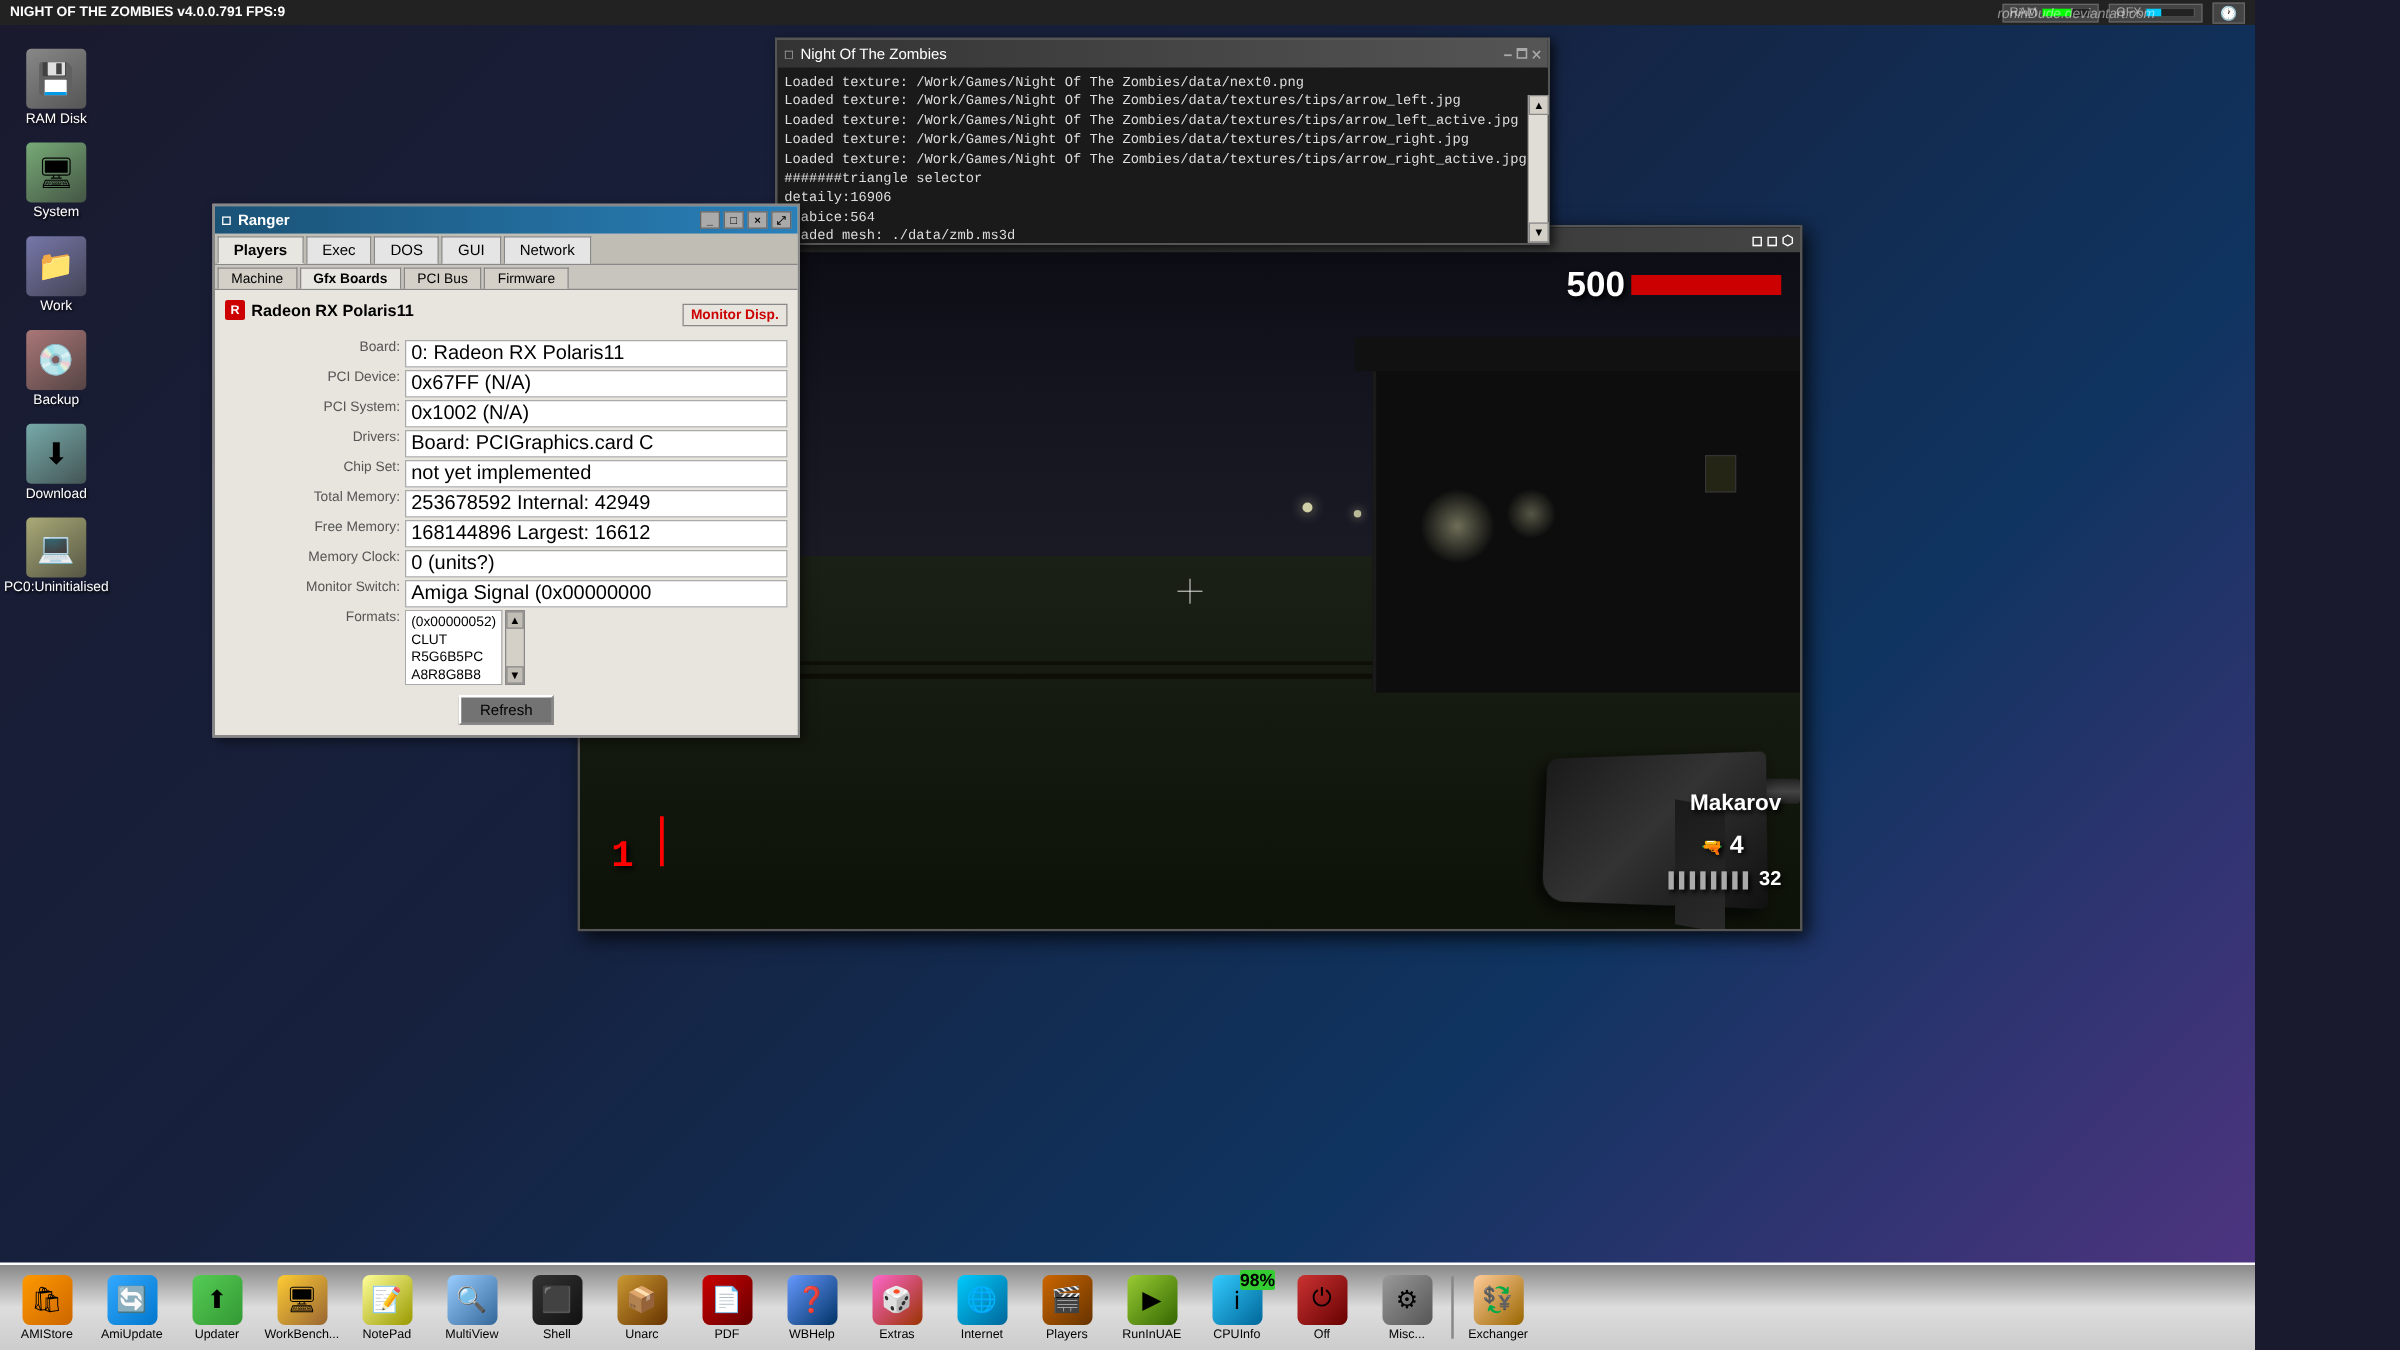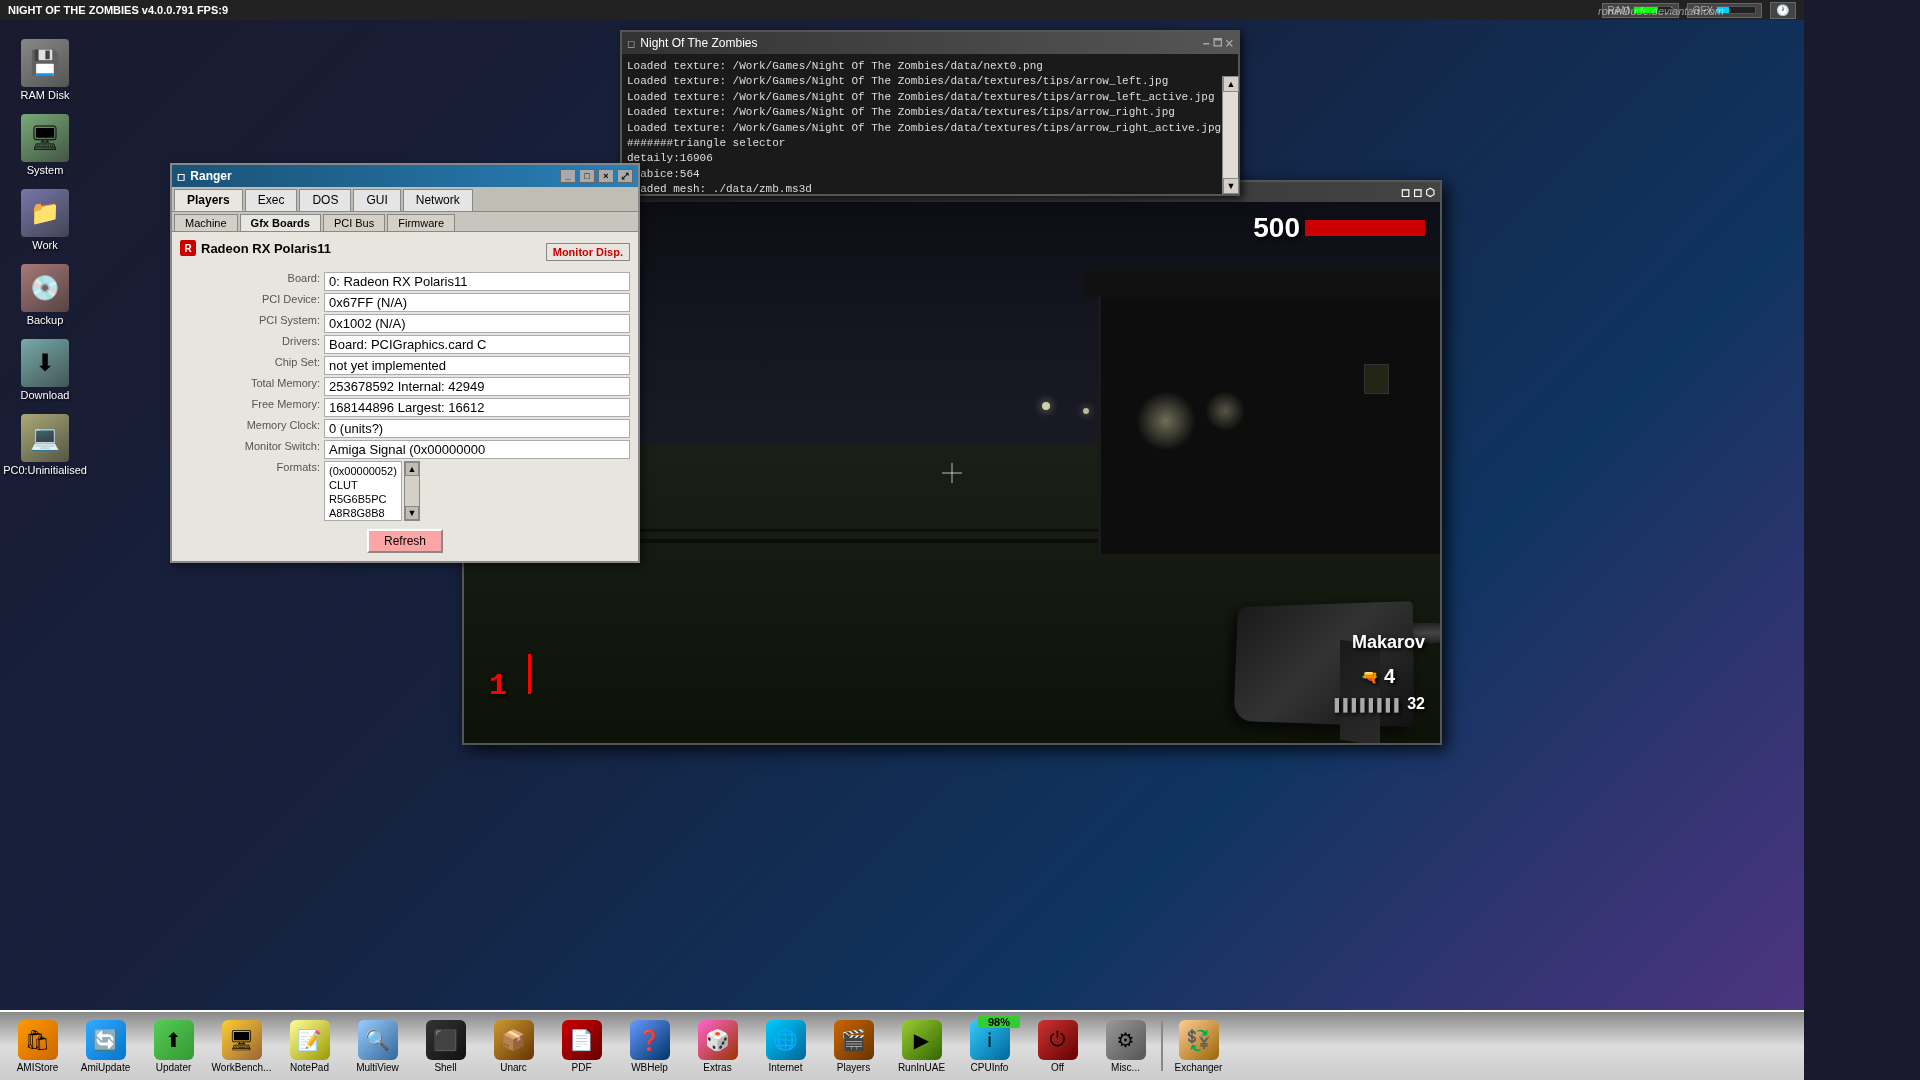--- a/index.html
+++ b/index.html
@@ -230,21 +230,21 @@
       font-size: 11px;
     }
     .info-label {
       color: #555;
       text-align: right;
     }
     .info-value {
       background: white;
       border: 1px solid #aaa;
       padding: 1px 4px;
-      font-size: 13px;
+      font-size: 16px;
     }
     .monitor-disp-btn {
       background: #e8e5de;
       border: 1px solid #888;
       padding: 2px 6px;
       cursor: pointer;
       font-size: 11px;
       color: #c00;
       font-weight: bold;
     }
@@ -272,21 +272,21 @@
       height: 14px;
       background: #c0bdb5;
       border: 1px solid #888;
       cursor: pointer;
       display: flex;
       align-items: center;
       justify-content: center;
       font-size: 9px;
     }
     .refresh-btn {
-      background: #fca5a5;
+      background: #737373;
       border: 2px solid;
       border-color: #fff #888 #888 #fff;
       padding: 3px 15px;
       cursor: pointer;
       font-size: 12px;
       display: block;
       margin: 8px auto 0;
     }
 
     
@@ -888,21 +888,21 @@
       <div class="tb-img tb-players">🎬</div>
       <div class="tb-label">Players</div>
     </div>
     <div class="taskbar-icon">
       <div class="tb-img tb-ruminuae">▶</div>
       <div class="tb-label">RunInUAE</div>
     </div>
     <div class="taskbar-icon" style="position:relative;">
       <div class="tb-img tb-cpuinfo">ℹ</div>
       <div class="tb-label">CPUInfo</div>
-      <div style="position:absolute;top:2px;right:2px;background:#3c3;color:#000;font-size:11px;padding:0 10px;border-radius:2px;font-weight:bold;margin-left:39px;">98%</div>
+      <div style="position:absolute;top:2px;right:2px;background:#3c3;color:#000;font-size:14px;padding:0 0;border-radius:2px;font-weight:bold;margin-left:39px;">98%</div>
     </div>
     <div class="taskbar-icon">
       <div class="tb-img tb-off">⏻</div>
       <div class="tb-label">Off</div>
     </div>
     <div class="taskbar-icon">
       <div class="tb-img tb-misc">⚙</div>
       <div class="tb-label">Misc...</div>
     </div>
     <div class="taskbar-divider"></div>

